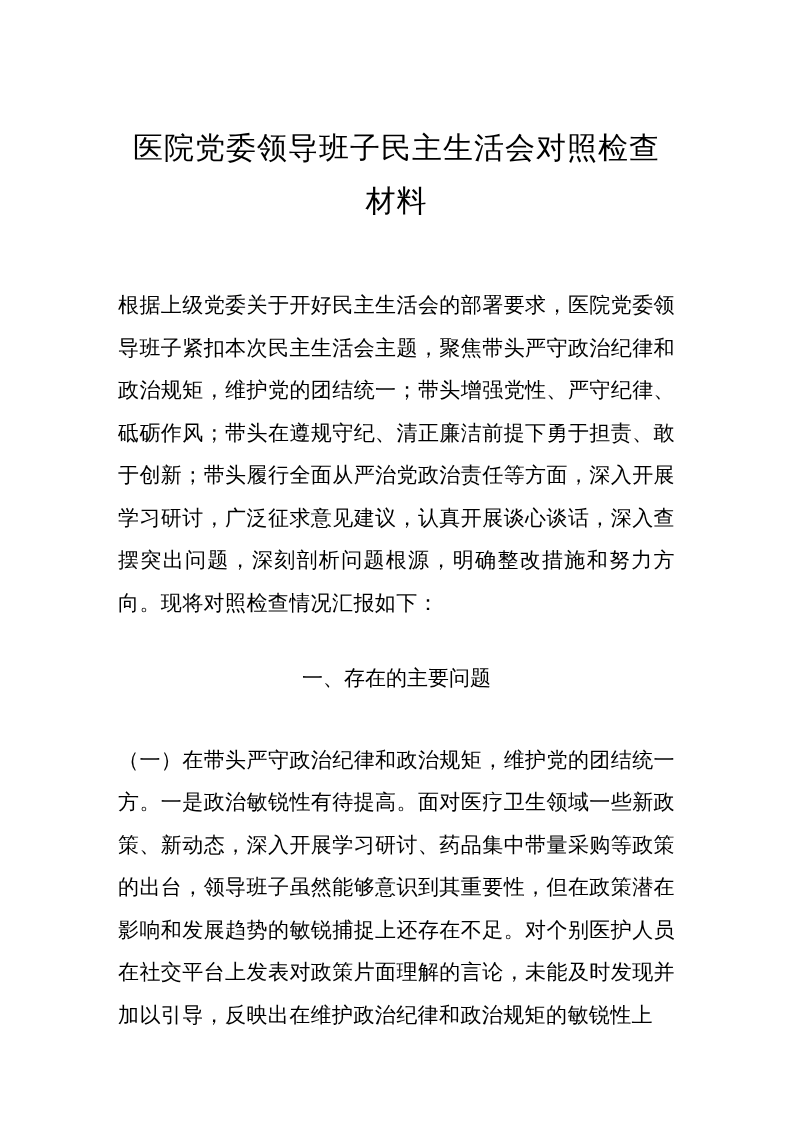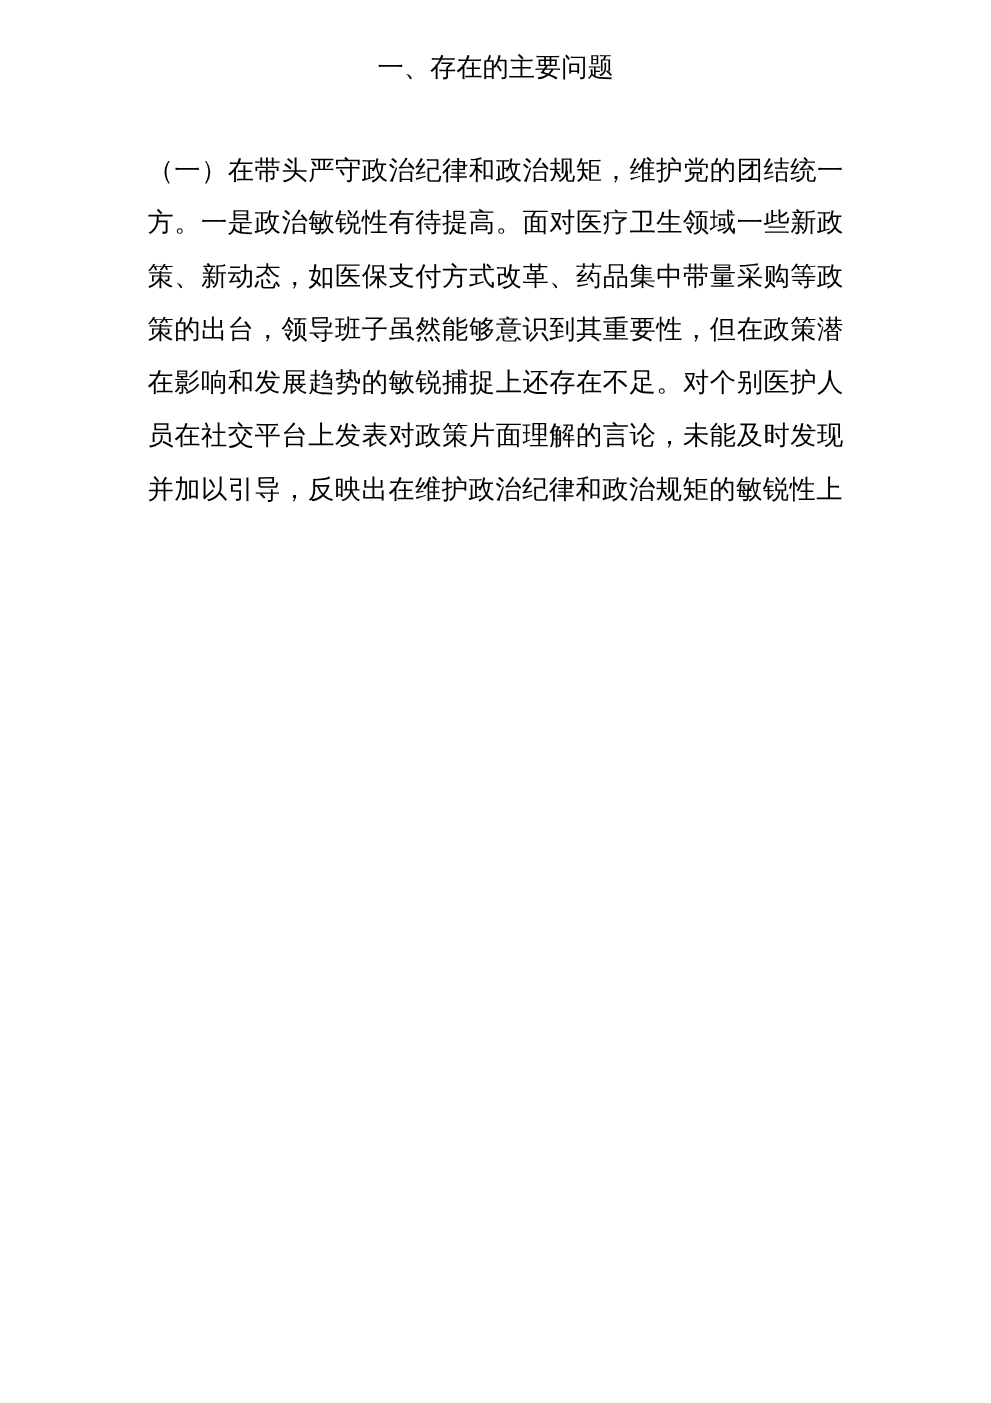--- a/index.html
+++ b/index.html
@@ -57,20 +57,22 @@
   .para-section {
     margin-top: 39px;
   }
 </style>
 </head>
 <body>
 
 <div class="page">
   <div class="content">
 
+    <h1 class="doc-title">医院党委领导班子民主生活会对照检查材料</h1>
 
+    <p class="para para-intro">根据上级党委关于开好民主生活会的部署要求，医院党委领导班子紧扣本次民主生活会主题，聚焦带头严守政治纪律和政治规矩，维护党的团结统一；带头增强党性、严守纪律、砥砺作风；带头在遵规守纪、清正廉洁前提下勇于担责、敢于创新；带头履行全面从严治党政治责任等方面，深入开展学习研讨，广泛征求意见建议，认真开展谈心谈话，深入查摆突出问题，深刻剖析问题根源，明确整改措施和努力方向。现将对照检查情况汇报如下：</p>
 
     <h2 class="section-heading">一、存在的主要问题</h2>
 
-    <p class="para para-section">（一）在带头严守政治纪律和政治规矩，维护党的团结统一方。一是政治敏锐性有待提高。面对医疗卫生领域一些新政策、新动态，如医保支付方式改革、药品集中带量采购等政策的出台，领导班子虽然能够意识到其重要性，但在政策潜在影响和发展趋势的敏锐捕捉上还存在不足。对个别医护人员在社交平台上发表对政策片面理解的言论，未能及时发现并加以引导，反映出在维护政治纪律和政治规矩的敏锐性上</p>
+    <p class="para para-section">（一）在带头严守政治纪律和政治规矩，维护党的团结统一方。一是政治敏锐性有待提高。面对医疗卫生领域一些新政策、新动态，深入开展学习研讨、药品集中带量采购等政策的出台，领导班子虽然能够意识到其重要性，但在政策潜在影响和发展趋势的敏锐捕捉上还存在不足。对个别医护人员在社交平台上发表对政策片面理解的言论，未能及时发现并加以引导，反映出在维护政治纪律和政治规矩的敏锐性上</p>
 
   </div>
 </div>
 
 </body></html>

